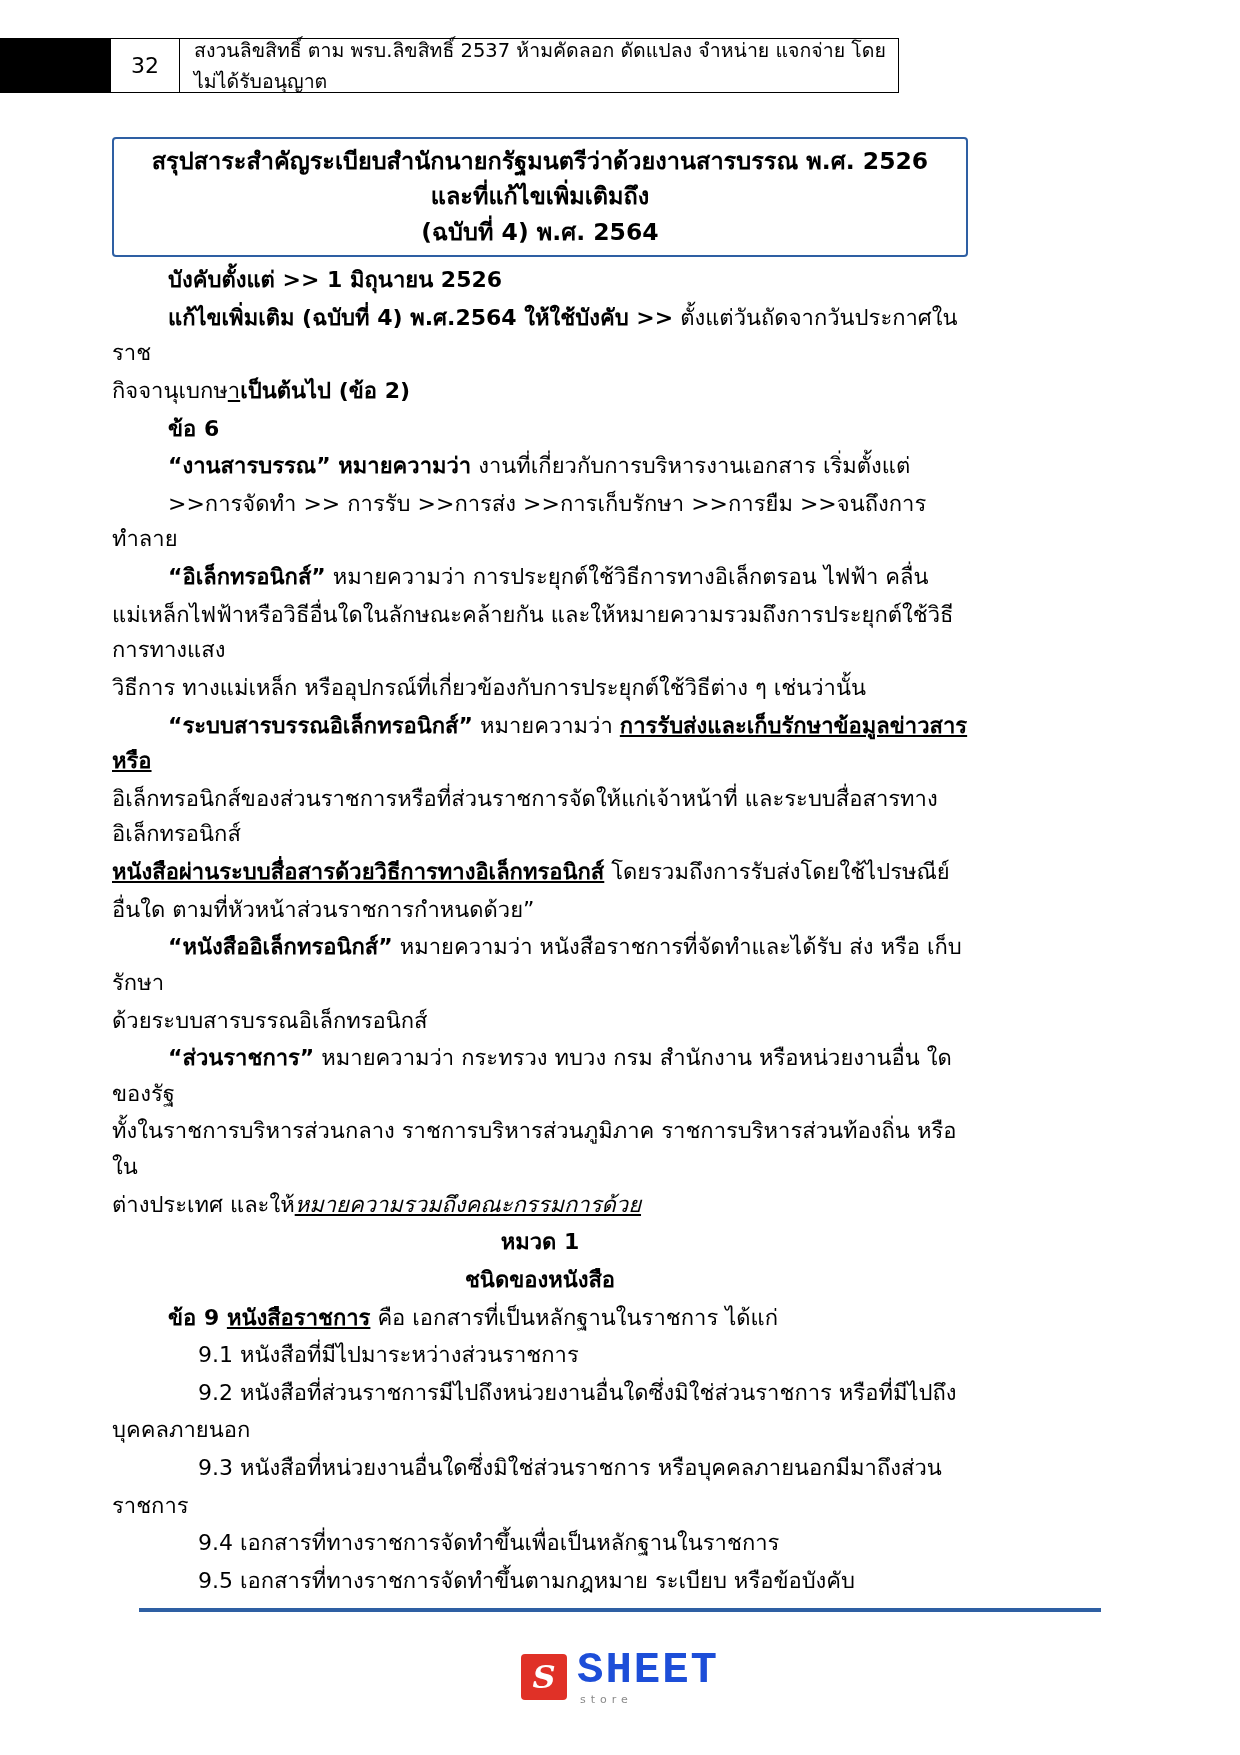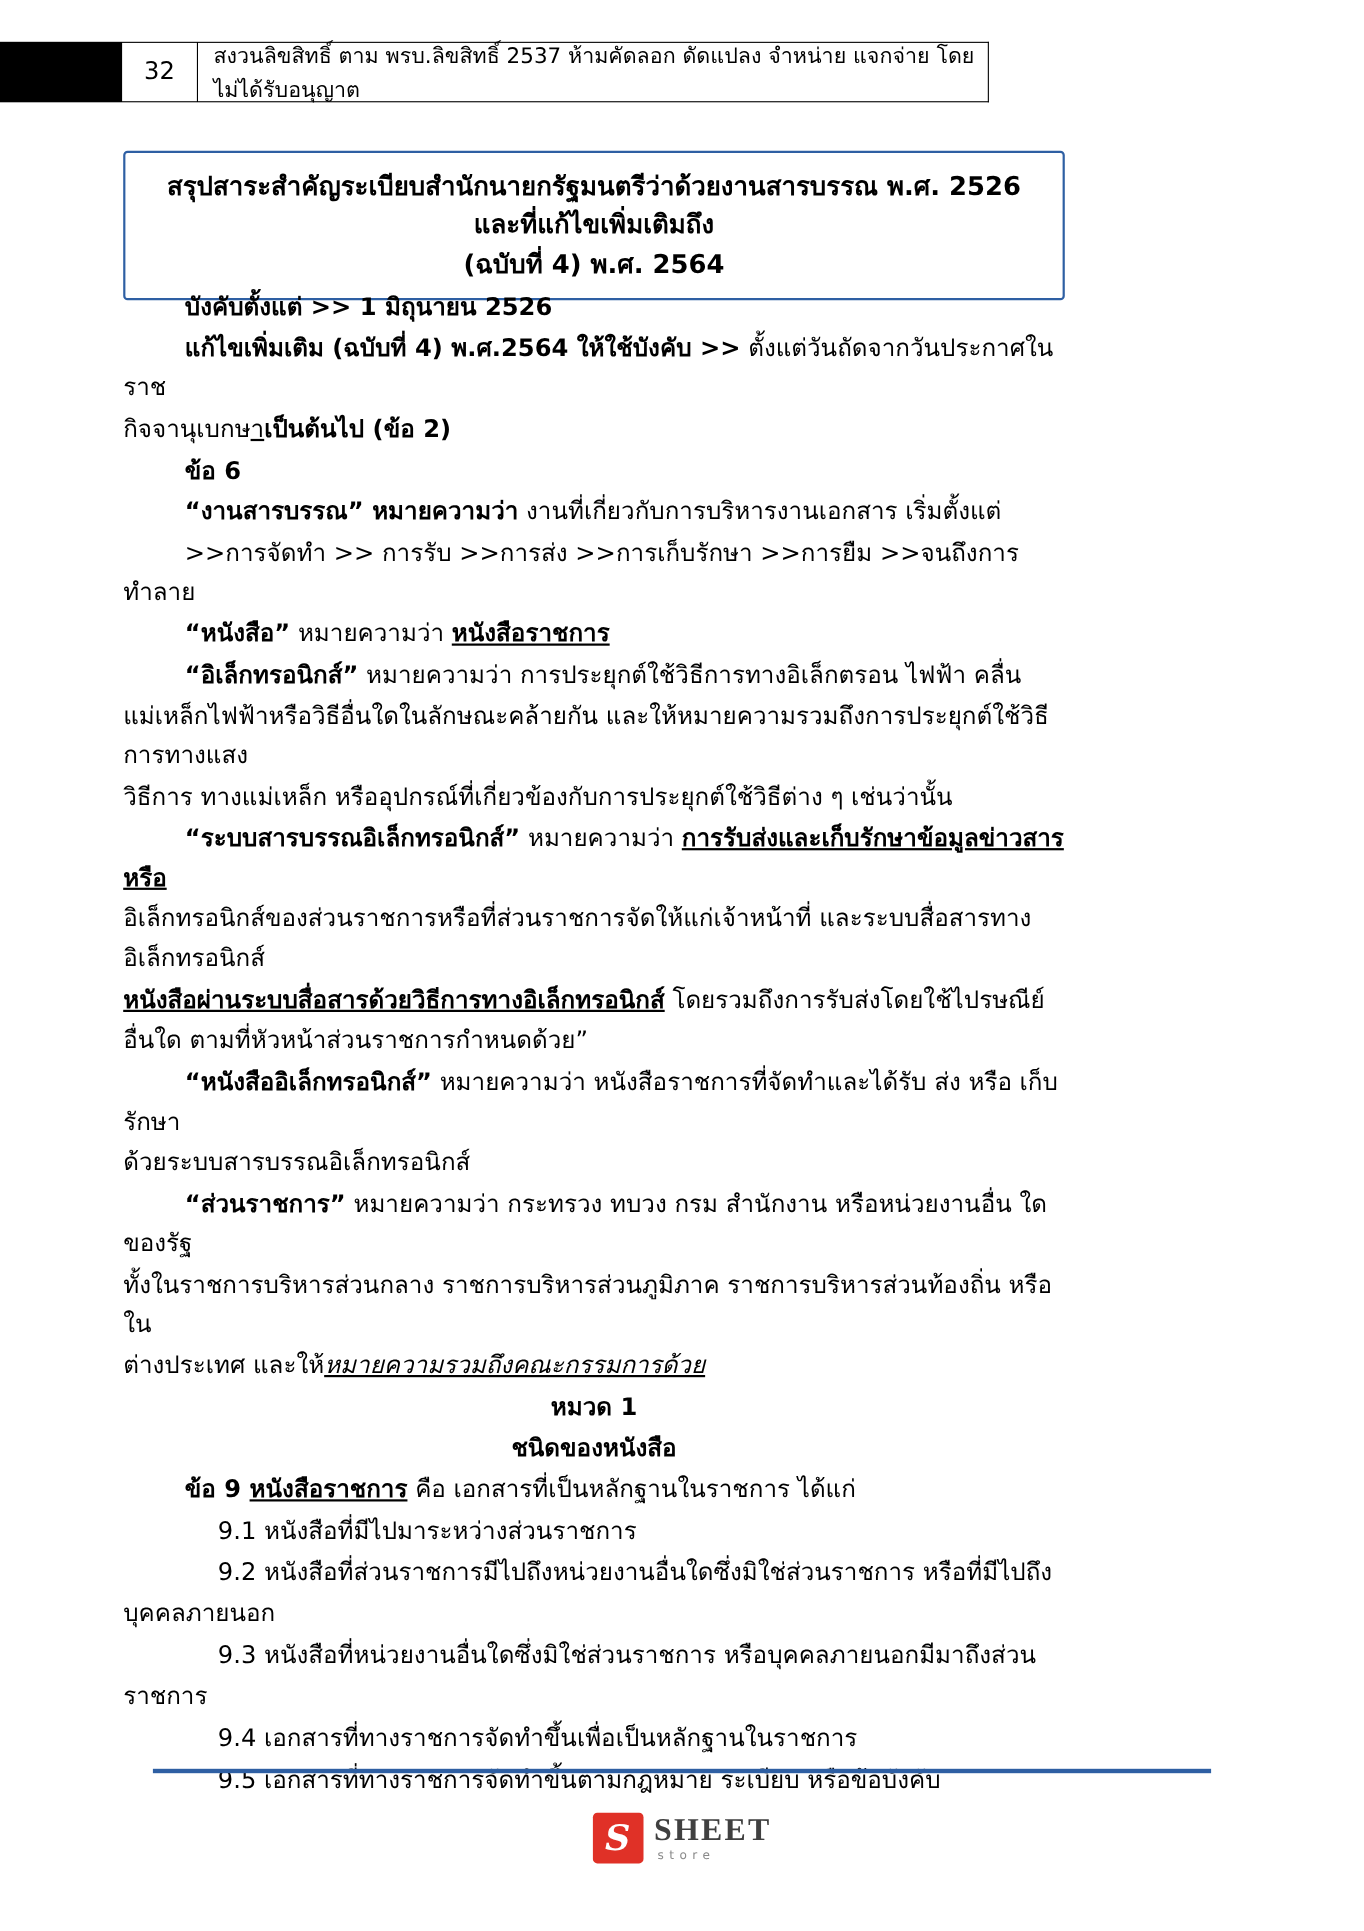--- a/index.html
+++ b/index.html
@@ -60,21 +60,21 @@
     font-size: 19.5px;
     letter-spacing: 0px;
   }
 
   
   .title-box {
     position: absolute;
     left: 112px;
     top: 137px;
     width: 856px;
-    height: 136px;
+    height: 120px;
     border: 2px solid #2e5fa3;
     border-radius: 4px;
     box-sizing: border-box;
     display: flex;
     flex-direction: column;
     align-items: center;
     justify-content: center;
     padding: 0 24px;
   }
   .title-line {
@@ -148,25 +148,25 @@
     font-style: italic;
     font-family: "DejaVu Serif", "Liberation Serif", serif;
     line-height: 1;
   }
   .logo-text {
     display: flex;
     flex-direction: column;
     line-height: 1;
   }
   .logo-text .sheet {
-    font-size: 29px;
+    font-size: 44px;
     font-weight: bold;
     letter-spacing: 2px;
-    color: #404040;
-    font-family: Liberation Serif, serif;
+    color: #1d4ed8;
+    font-family: Liberation Mono, monospace;
   }
   .logo-text .store {
     font-size: 11px;
     letter-spacing: 5px;
     color: #8a8a8a;
     margin-top: 2px;
     margin-left: 3px;
   }
 </style>
 </head>
@@ -194,23 +194,20 @@
     <span>กิจจานุเบกษ</span><span class="u">า</span><span class="b">เป็นต้นไป (ข้อ 2)</span>
   </p>
 
   <p class="p indent b">ข้อ 6</p>
 
   <p class="p indent">
     <span class="b">“งานสารบรรณ”</span><span class="b"> หมายความว่า</span><span> งานที่เกี่ยวกับการบริหารงานเอกสาร  เริ่มตั้งแต่</span>
   </p>
   <p class="p indent">&gt;&gt;การจัดทำ &gt;&gt;  การรับ &gt;&gt;การส่ง &gt;&gt;การเก็บรักษา &gt;&gt;การยืม &gt;&gt;จนถึงการทำลาย</p>
 
-  <p class="p indent">
-    <span class="b">“หนังสือ”</span><span>  หมายความว่า </span><span class="bu">หนังสือราชการ</span>
-  </p>
 
   <p class="p indent">
     <span class="b">“อิเล็กทรอนิกส์”</span><span> หมายความว่า  การประยุกต์ใช้วิธีการทางอิเล็กตรอน  ไฟฟ้า  คลื่น</span>
   </p>
   <p class="p">แม่เหล็กไฟฟ้าหรือวิธีอื่นใดในลักษณะคล้ายกัน  และให้หมายความรวมถึงการประยุกต์ใช้วิธีการทางแสง</p>
   <p class="p">วิธีการ  ทางแม่เหล็ก  หรืออุปกรณ์ที่เกี่ยวข้องกับการประยุกต์ใช้วิธีต่าง ๆ เช่นว่านั้น</p>
 
   <p class="p indent">
     <span class="b">“ระบบสารบรรณอิเล็กทรอนิกส์”</span><span> หมายความว่า </span><span class="bu">การรับส่งและเก็บรักษาข้อมูลข่าวสาร หรือ</span>
   </p>

